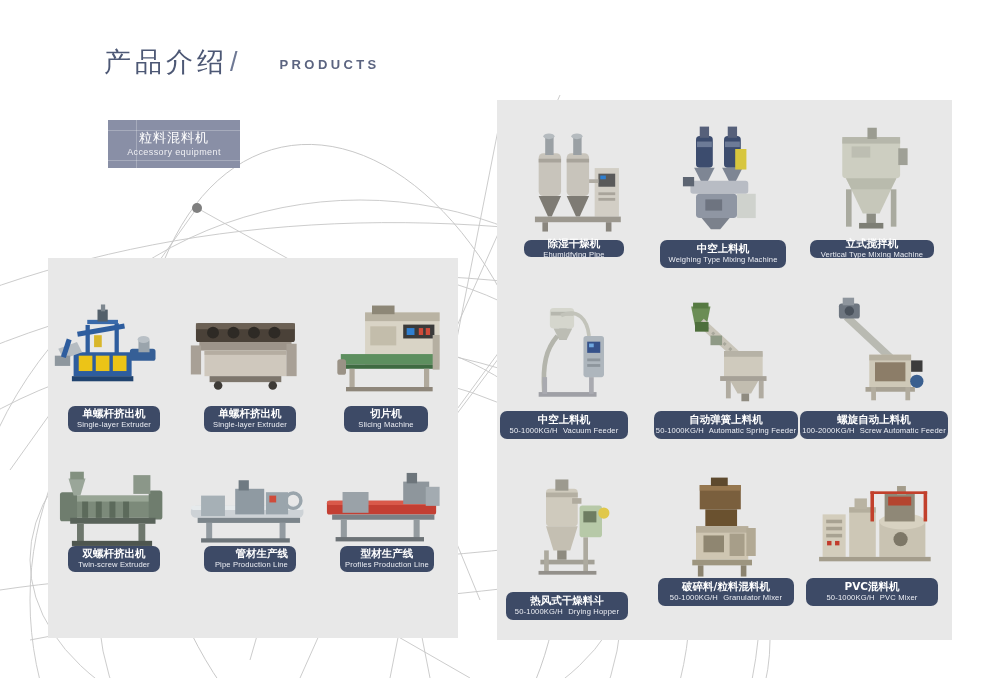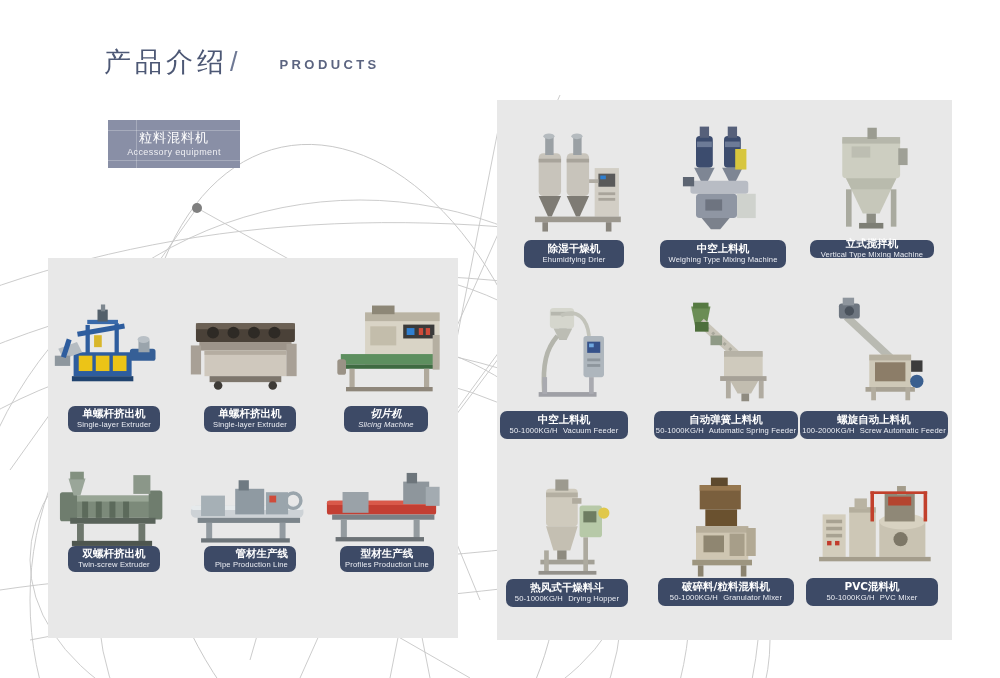--- a/index.html
+++ b/index.html
@@ -187,21 +187,21 @@
 <rect x="24" y="62" width="112" height="12" fill="#5d8f5f"></rect>
 <rect x="24" y="74" width="112" height="5" fill="#3f6b42"></rect>
 <rect x="20" y="68" width="10" height="18" rx="3" fill="#9a9286"></rect>
 <rect x="34" y="79" width="6" height="24" fill="#b0a99c"></rect>
 <rect x="120" y="79" width="6" height="24" fill="#b0a99c"></rect>
 <rect x="30" y="100" width="100" height="5" fill="#8e867a"></rect>
 <rect x="130" y="40" width="8" height="40" fill="#b5afa1"></rect>
 </g>
           </svg></div>
       </div>
-      <div class="label" style="left: 344px; top: 406px; width: 84px; height: 26px; font-style: italic;">
+      <div class="label" style="left: 344px; top: 406px; width: 84px; height: 26px;">
         <div class="l-cn">切片机</div>
         <div class="l-en">Slicing Machine</div>
       </div>
       <div class="cell" style="left: 48px; top: 452px; width: 128px; height: 106px;">
         <div class="thumb"><svg width="100%" height="100%" preserveAspectRatio="xMidYMid meet" viewBox="0 0 150 110">
             <g>
 <rect x="28" y="44" width="96" height="26" fill="#7c8a7a"></rect>
 <rect x="28" y="44" width="96" height="7" fill="#98a595"></rect>
 <g fill="#5c6a5b">
                 <rect x="40" y="51" width="7" height="19"></rect>
@@ -285,23 +285,23 @@
 <rect x="86" y="52" width="6" height="4" fill="#2f7fd0"></rect>
 <rect x="84" y="70" width="18" height="3" fill="#a9a49b"></rect>
 <rect x="84" y="76" width="18" height="3" fill="#a9a49b"></rect>
 <rect x="16" y="96" width="92" height="6" fill="#9c988f"></rect>
 <rect x="24" y="102" width="6" height="10" fill="#8a867e"></rect>
 <rect x="92" y="102" width="6" height="10" fill="#8a867e"></rect>
 <rect x="74" y="56" width="10" height="4" fill="#b0aca3"></rect>
 </g>
           </svg></div>
       </div>
-      <div class="label" style="left: 524px; top: 240px; width: 100px; height: 28px;">
+      <div class="label" style="left: 524px; top: 240px; width: 100px; height: 17px;">
         <div class="l-cn">除湿干燥机</div>
-        <div class="l-en">Ehumidfying Drier</div>
+        <div class="l-en">Ehumidfying Pipe</div>
       </div>
       <div class="cell" style="left: 668px; top: 112px; width: 112px; height: 130px;">
         <div class="thumb"><svg width="100%" height="100%" preserveAspectRatio="xMidYMid meet" viewBox="0 0 120 120">
             <g>
 <rect x="30" y="16" width="18" height="34" rx="4" fill="#3c4c6e"></rect>
 <rect x="60" y="16" width="18" height="34" rx="4" fill="#3c4c6e"></rect>
 <rect x="31" y="22" width="16" height="6" fill="#6d7b97"></rect>
 <rect x="61" y="22" width="16" height="6" fill="#6d7b97"></rect>
 <rect x="34" y="6" width="10" height="12" fill="#56607a"></rect>
 <rect x="64" y="6" width="10" height="12" fill="#56607a"></rect>
@@ -423,21 +423,21 @@
 <rect x="70" y="42" width="14" height="12" fill="#6e7d62"></rect>
 <circle cx="92" cy="44" r="6" fill="#e0c84a"></circle>
 <rect x="24" y="94" width="58" height="5" fill="#a3a096"></rect>
 <rect x="28" y="84" width="5" height="24" fill="#adaa9f"></rect>
 <rect x="70" y="70" width="5" height="38" fill="#adaa9f"></rect>
 <rect x="22" y="106" width="62" height="4" fill="#93908a"></rect>
 <rect x="58" y="28" width="10" height="6" fill="#b0ab9e"></rect>
 </g>
           </svg></div>
       </div>
-      <div class="label" style="left: 506px; top: 579px; width: 122px; height: 28px;">
+      <div class="label" style="left: 506px; top: 592px; width: 122px; height: 28px;">
         <div class="l-cn">热风式干燥料斗</div>
         <div class="l-en"><span class="spec">50-1000KG/H</span> Drying Hopper</div>
       </div>
       <div class="cell" style="left: 668px; top: 472px; width: 112px; height: 112px;">
         <div class="thumb"><svg width="100%" height="100%" preserveAspectRatio="xMidYMid meet" viewBox="0 0 120 120">
             <g>
 <rect x="34" y="14" width="44" height="26" fill="#7a5f3d"></rect>
 <rect x="34" y="14" width="44" height="6" fill="#96774f"></rect>
 <rect x="40" y="40" width="34" height="18" fill="#6a512f"></rect>
 <rect x="30" y="58" width="56" height="36" fill="#cfc6b2"></rect>

